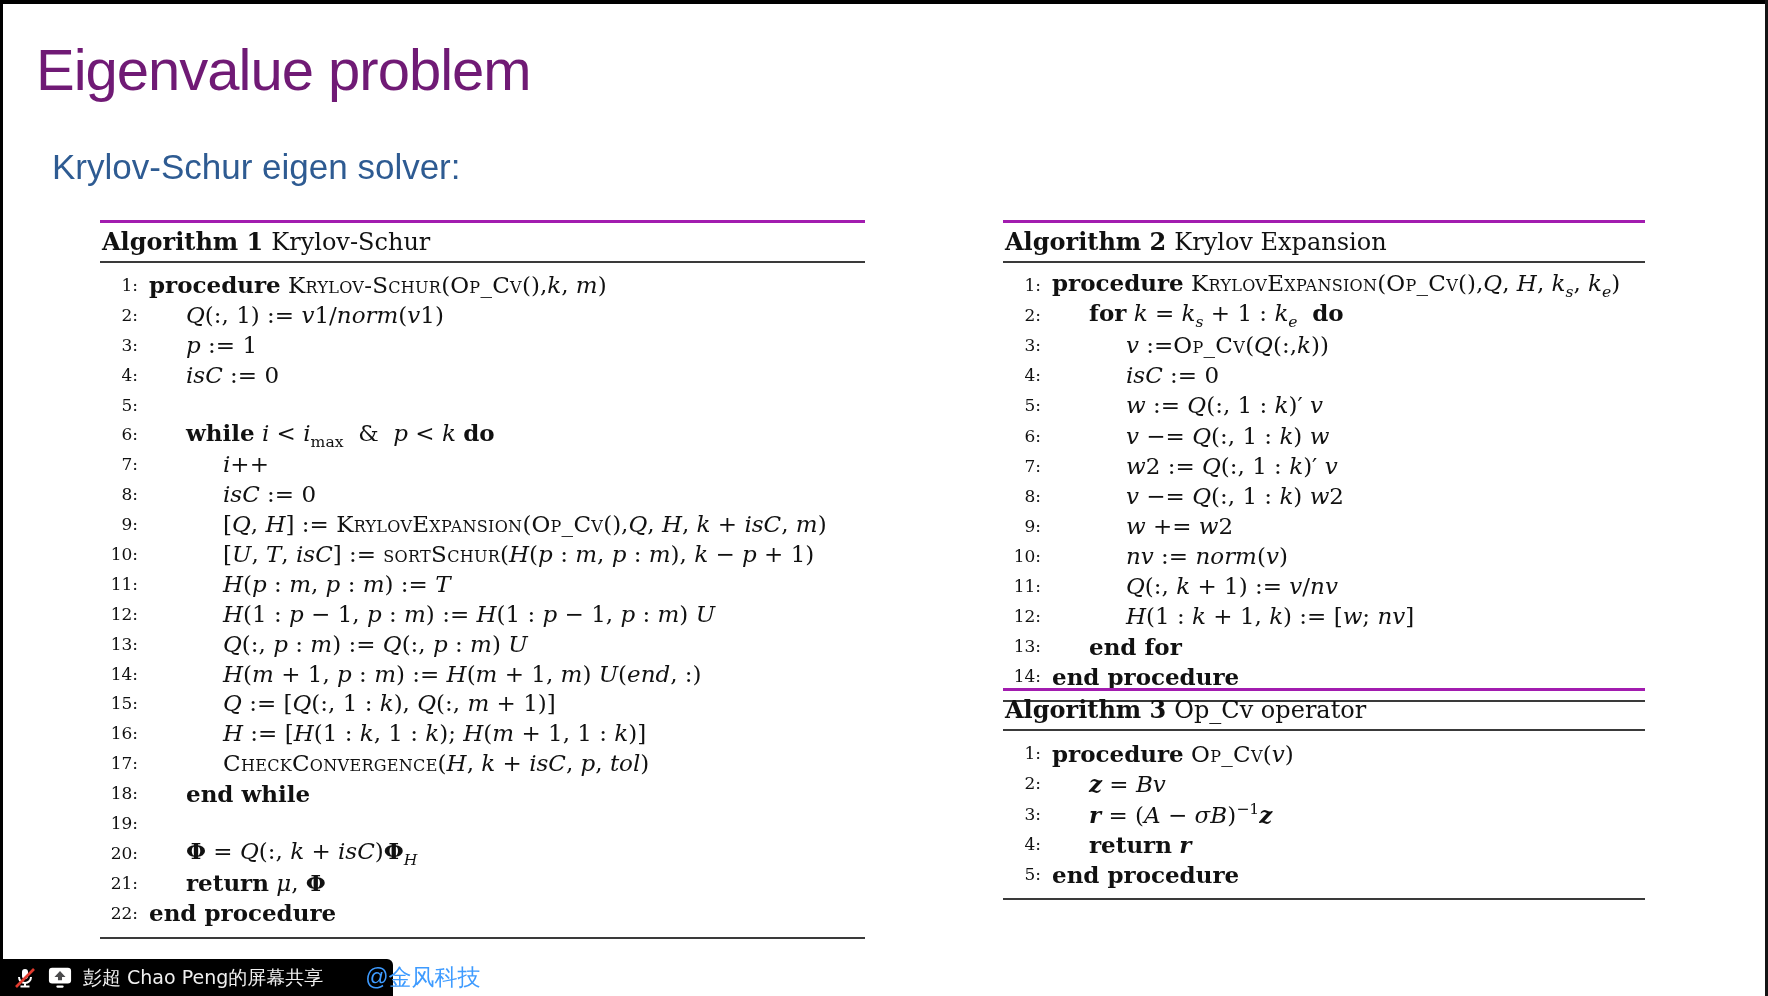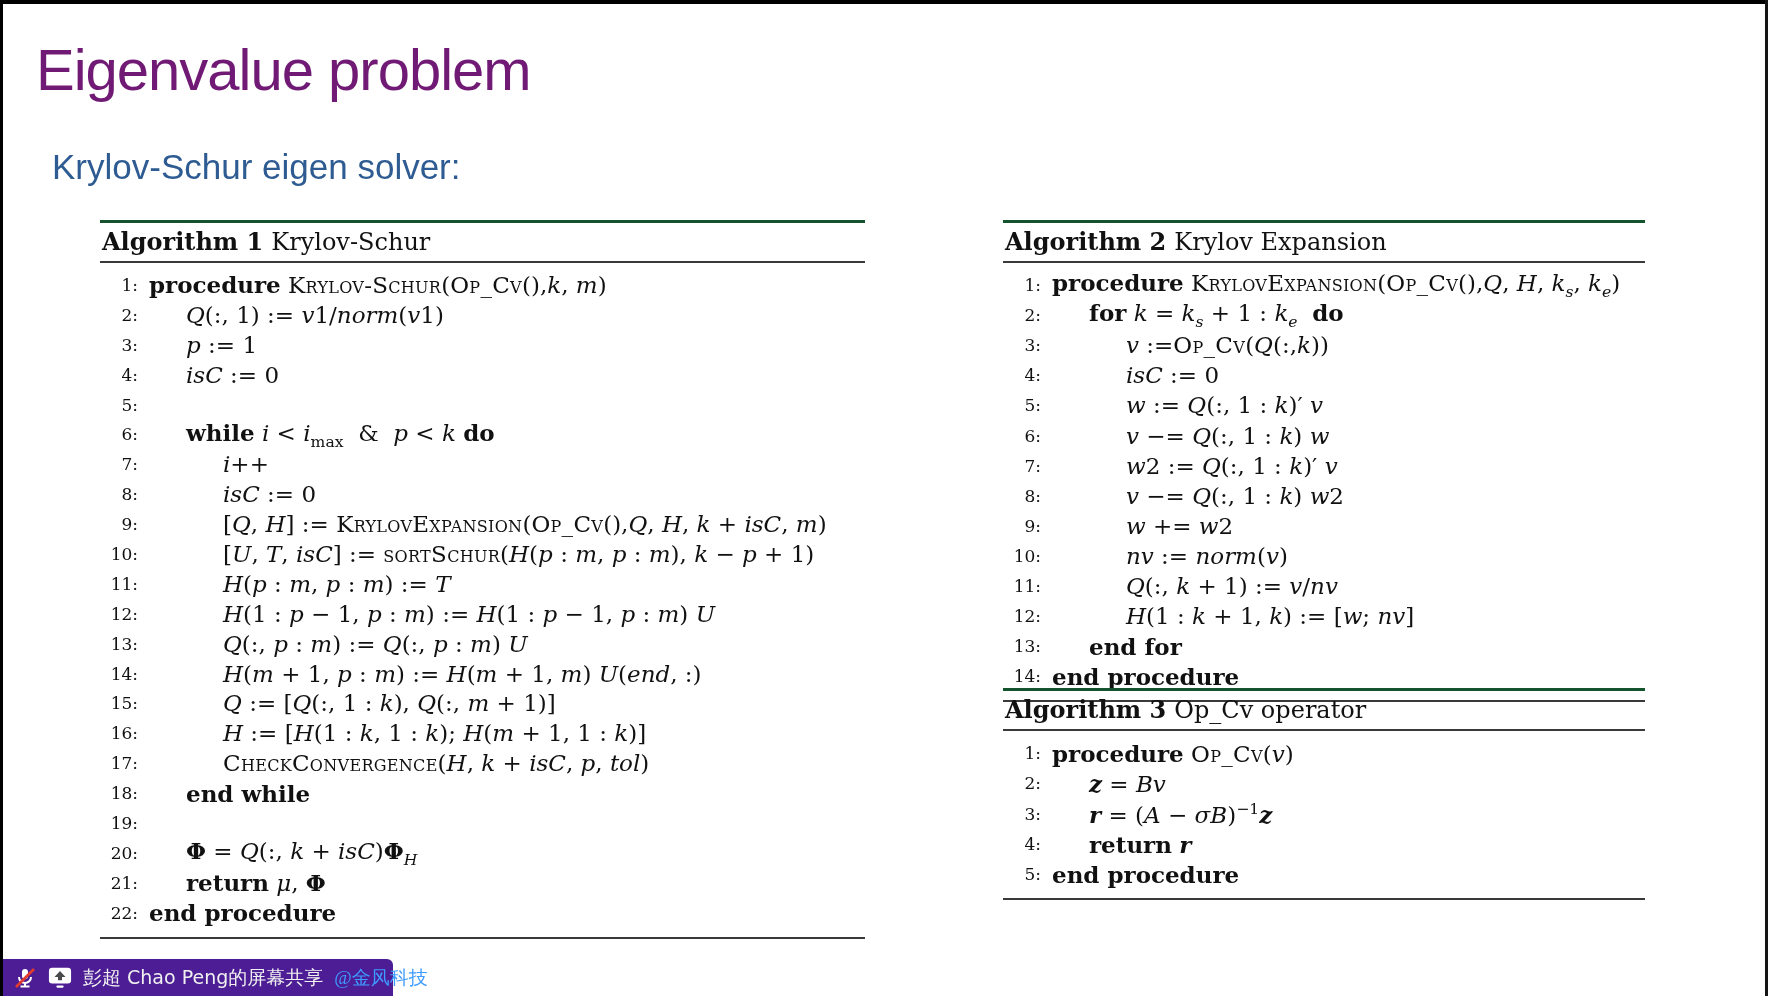--- a/index.html
+++ b/index.html
@@ -17,21 +17,21 @@
     position:absolute;left:36px;top:40px;font-size:58px;line-height:1.05;
     color:#701a75;letter-spacing:-1px;text-align:right;
   }
   .slide-subtitle{
     position:absolute;left:52px;top:147px;font-size:35px;color:#2e5b92;
   }
 
   
   .alg{
     position:absolute;font-family:"DejaVu Serif","Liberation Serif",serif;color:#111;
-    border-top:3px solid #14532d;
+    border-top:3px solid #a21caf;
   }
   #alg1{left:100px;top:220px;width:765px;}
   #alg2{left:1003px;top:220px;width:642px;}
   #alg3{left:1003px;top:688px;width:642px;}
   .alg-caption{
     font-size:24px;padding:4px 0 5px 2px;border-bottom:2px solid #3a3a3a;
   }
   .alg-caption .cap-label{font-weight:bold;margin-right:8px;}
   .alg-body{padding:7px 0 9px 0;border-bottom:2px solid #3a3a3a;}
   .code-line{display:flex;align-items:center;height:29.9px;white-space:nowrap;}
@@ -44,26 +44,26 @@
   .ind2{padding-left:85px;}
   .line-code b{font-weight:bold;}
   .line-code i{font-style:italic;}
   .line-code sc{font-variant:small-caps;letter-spacing:.3px;}
   .line-code sub{font-size:.68em;}
   .line-code sup{font-size:.68em;}
 
   
   .share-bar{
     position:absolute;left:3px;bottom:0;height:37px;width:390px;
-    background:#4c1d95;border-radius:0 6px 0 0;
+    background:#000000;border-radius:0 6px 0 0;
     display:flex;align-items:center;gap:11px;padding:0 10px;box-sizing:border-box;
   }
   .share-bar .bar-icon{width:24px;height:24px;flex:0 0 auto;display:block;}
   .share-name{font-size:19px;color:#f0f0f0;font-family:"DejaVu Sans","Liberation Sans",sans-serif;white-space:nowrap;}
-  .share-link{font-size:19px;color:#3e9bff;text-decoration:none;font-family:Liberation Serif, serif;white-space:nowrap;cursor:pointer;}
+  .share-link{font-size:23px;color:#3e9bff;text-decoration:none;font-family:Liberation Sans, sans-serif;white-space:nowrap;cursor:pointer;margin-left:31px;}
 </style>
 </head>
 <body>
 
 <div class="frame-top"></div>
 <div class="frame-left"></div>
 <div class="frame-right"></div>
 
 <div class="slide-title">Eigenvalue problem</div>
 <div class="slide-subtitle">Krylov-Schur eigen solver:</div>

